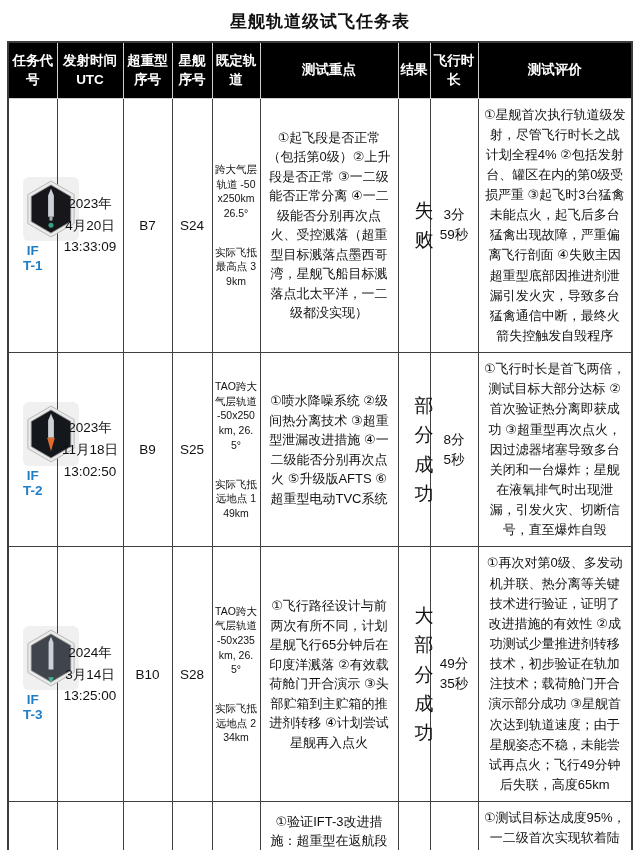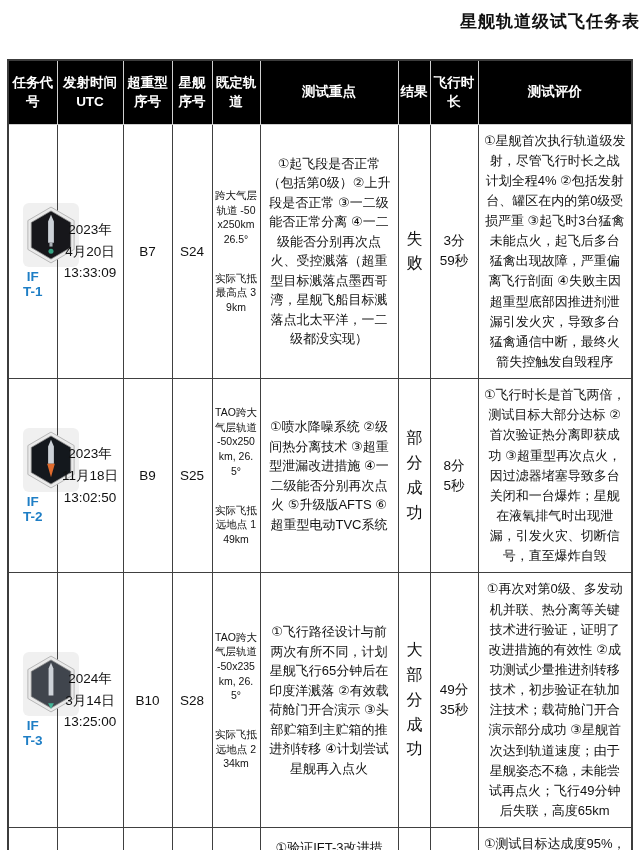--- a/index.html
+++ b/index.html
@@ -2,53 +2,53 @@
 <html><head>
 <meta charset="utf-8">
 <style>
   html,body{margin:0;padding:0;}
   body{
     width:640px;height:850px;background:#ffffff;
     font-family:"Liberation Sans","DejaVu Sans",sans-serif;
     color:#111;
   }
   .page-title{
-    text-align:right;font-weight:bold;font-size:17px;
-    padding:10px 0 26px 0;letter-spacing:1px;
+    text-align:center;font-weight:bold;font-size:17px;
+    padding:10px 0 8px 0;letter-spacing:1px;
   }
   table.mission-table{
     border-collapse:collapse;table-layout:fixed;width:624px;margin:0 auto;
     border:2px solid #3c3c3c;
   }
   th{
     background:#000;color:#fff;font-size:13.5px;font-weight:bold;
     padding:6px 2px;border:1px solid #cfcfcf;word-break:break-all;line-height:1.45;
     vertical-align:middle;
   }
   td{
     border:1px solid #404040;text-align:center;vertical-align:middle;
     padding:4px 3px;font-size:13px;word-break:break-all;
   }
   tr.r1{height:204px;} tr.r2{height:183px;} tr.r3{height:189px;} tr.r4{height:174px;}
-  tr.hrow{height:64px;padding-left:26px;}
+  tr.hrow{height:56px;padding-left:26px;}
   .c-mission{padding:14px;}
   .patch-wrap{
     width:56px;height:64px;margin:0 auto 2px auto;background:#f0f0f0;
     border-radius:6px;display:flex;align-items:center;justify-content:center;
   }
   .patch-svg{display:block;}
   .mission-label{
     color:#1e7ec5;font-weight:bold;font-size:13.5px;margin-top:2px;
   }
   .c-launch{font-size:13.5px;line-height:1.6;}
   .c-serial{font-size:13.5px;}
   .c-orbit{font-size:10.5px;line-height:1.4;padding:4px 2px;}
   .orbit-actual{margin-top:24px;}
   .c-focus{font-size:13px;line-height:1.5;padding:6px 5px;margin-top:40px;}
-  .c-result{font-size:16px;line-height:1.55;padding:2px 8px;}
+  .c-result{font-size:19px;line-height:1.55;padding:2px 16px;}
   .c-duration{font-size:13.5px;line-height:1.5;margin-left:23px;}
   .c-eval{font-size:13px;line-height:1.55;padding:6px 5px;}
 </style>
 </head>
 <body>
 
 <div class="page-title">星舰轨道级试飞任务表</div>
 
 <table class="mission-table">
   <colgroup>

